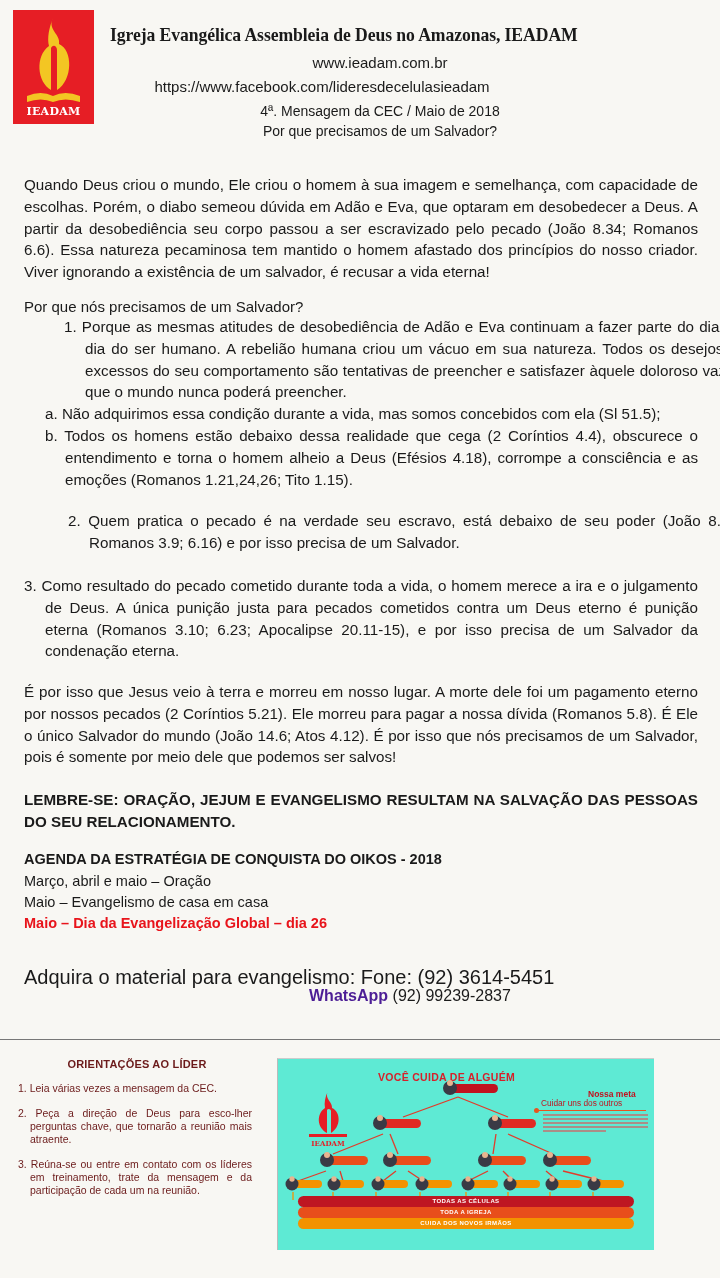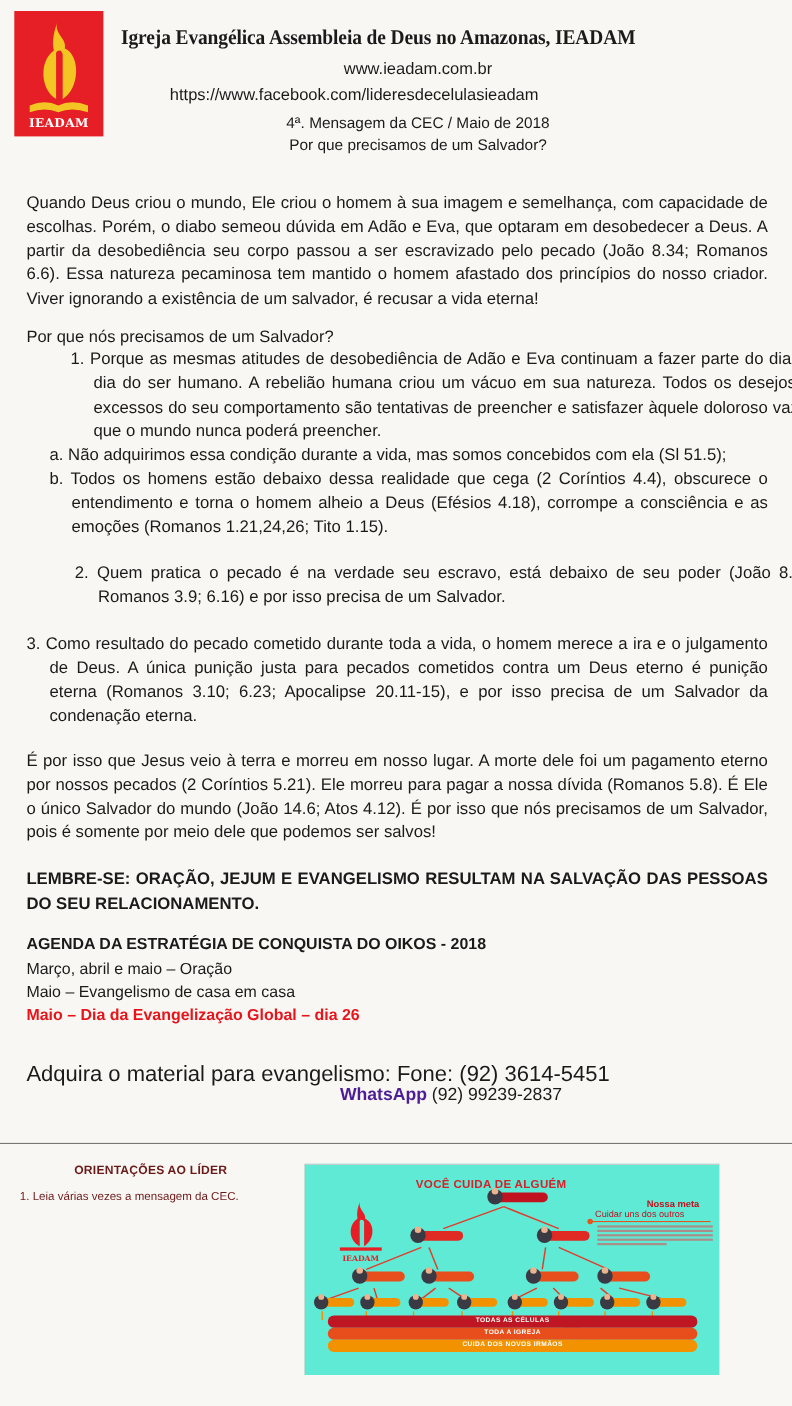--- a/index.html
+++ b/index.html
@@ -96,20 +96,22 @@
 <div class="agenda-line al3">Maio – Dia da Evangelização Global – dia 26</div>
 
 <div class="contact">Adquira o material para evangelismo: Fone: (92) 3614-5451</div>
 <div class="contact2"><span class="wa">WhatsApp</span><span> (92) 99239-2837</span></div>
 
 <div class="divider"></div>
 
 <div class="guide">
   <div class="guide-h">ORIENTAÇÕES AO LÍDER</div>
   <div class="guide-item">1. Leia várias vezes a mensagem da CEC.</div>
+  <div class="guide-item">2. Peça a direção de Deus para esco-lher perguntas chave, que tornarão a reunião mais atraente.</div>
+  <div class="guide-item">3. Reúna-se ou entre em contato com os líderes em treinamento, trate da mensagem e da participação de cada um na reunião.</div>
 </div>
 
 <div class="diagram">
   <div class="dg-title">VOCÊ CUIDA DE ALGUÉM</div>
   <div class="dg-logo">
     <svg width="50" height="50" viewBox="0 0 50 50">
       <path d="M25 2 C21 10 30 13 29 19 C38 23 38 38 28 44 L28 22 C28 20 25 19 24 21 L24 44 C14 39 13 25 22 19 C21 14 22 8 25 2 Z" fill="#e61e25"></path>
       <rect x="6" y="45" width="38" height="3" fill="#e61e25"></rect>
     </svg>
     <div style="position:absolute;left:0;top:50px;width:50px;text-align:center;color:#e61e25;font-family:'DejaVu Serif',serif;font-weight:bold;font-size:7px;">IEADAM</div>

